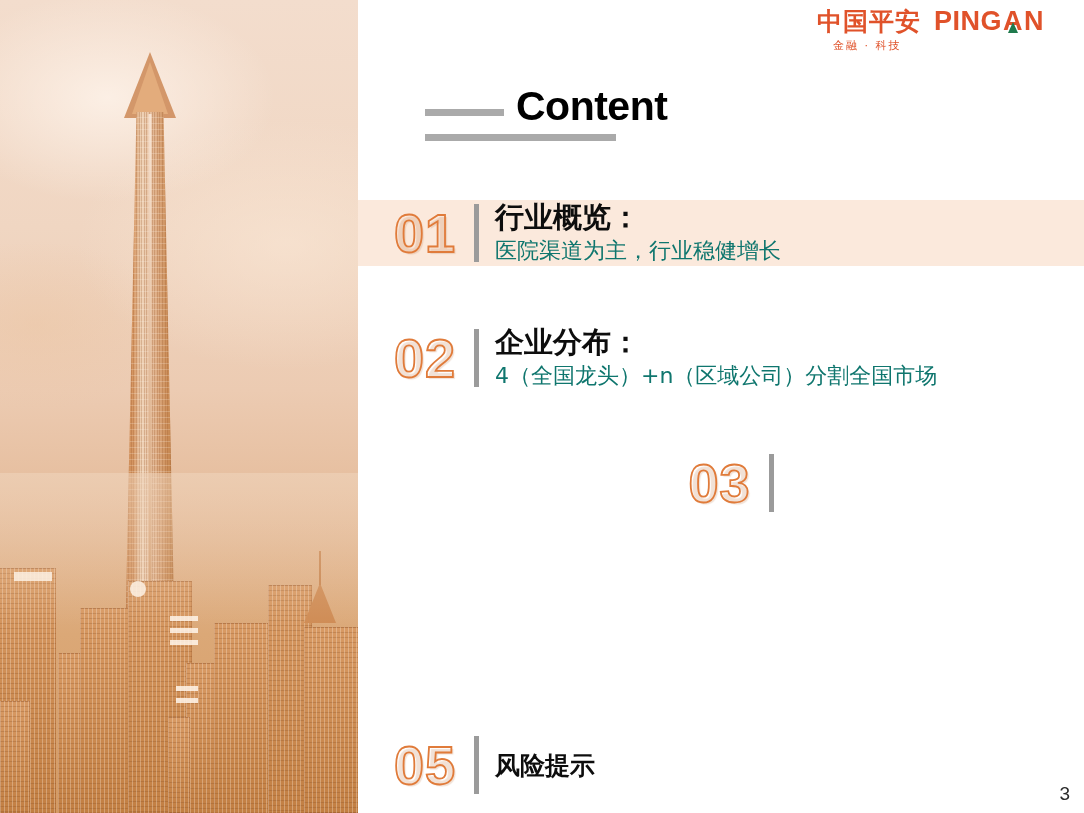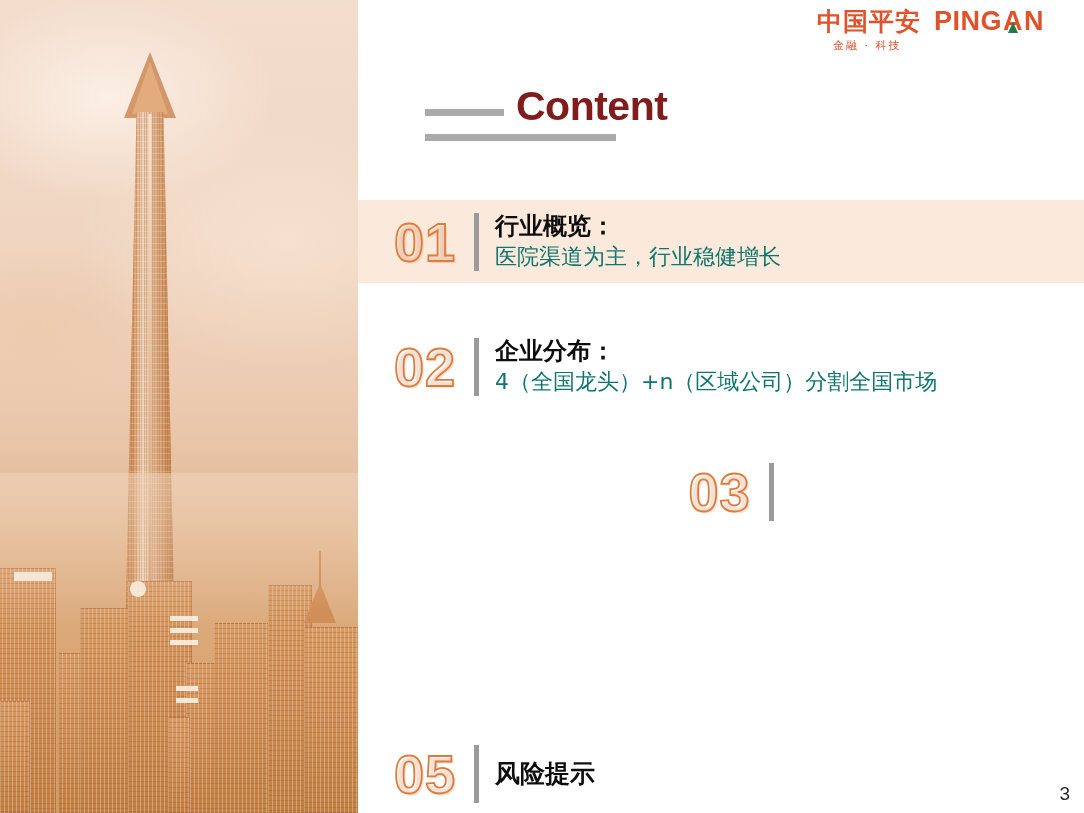--- a/index.html
+++ b/index.html
@@ -113,43 +113,43 @@
     font-family:"DejaVu Sans","Liberation Sans",sans-serif;
     text-align:left;padding-left:16px;
   }
 
   
   .heading{position:absolute;left:424px;top:86px;}
   .hline-top{position:absolute;left:1px;top:23px;width:79px;height:7px;background:#aaaaaa;}
   .hline-bot{position:absolute;left:1px;top:48px;width:191px;height:7px;background:#aaaaaa;}
   .htitle{
     position:absolute;left:92px;top:0;
-    font-size:41px;font-weight:700;color:#7f1d1d;
+    font-size:41px;font-weight:700;color:#000000;
     font-family:"Liberation Sans",sans-serif;
     letter-spacing:-.5px;line-height:1;
   }
 
   
   .items{position:absolute;left:0;top:0;width:1084px;height:813px;}
-  .item{position:absolute;left:358px;width:726px;height:83px;display:flex;align-items:center;}
+  .item{position:absolute;left:358px;width:726px;height:66px;display:flex;align-items:center;}
   .item.hl{background:#fbe9dc;}
   .num{
     width:98px;flex:none;text-align:center;
     font-size:54px;font-weight:700;line-height:1;
     font-family:"Liberation Sans",sans-serif;
     color:transparent;
     -webkit-text-stroke:1.8px #e07b3a;
     text-shadow:2px 2px 1px rgba(190,120,70,.22);
     letter-spacing:1px;
     margin-left:18px;
   }
   .bar{width:5px;height:58px;flex:none;background:#9b9b9b;margin-right:16px;}
   .txt{flex:1;}
   .t-title{
-    font-size:24px;font-weight:700;color:#0d0d0d;line-height:1.16;
+    font-size:29px;font-weight:700;color:#0d0d0d;line-height:1.16;
     font-family:"DejaVu Sans","Liberation Sans",sans-serif;
     letter-spacing:0px;
   }
   .t-sub{
     font-size:22px;color:#0f766e;line-height:1.2;margin-top:3px;
     font-family:"DejaVu Sans","Liberation Sans",sans-serif;
   }
   .item.single .t-title{font-size:25px;}
 
   

